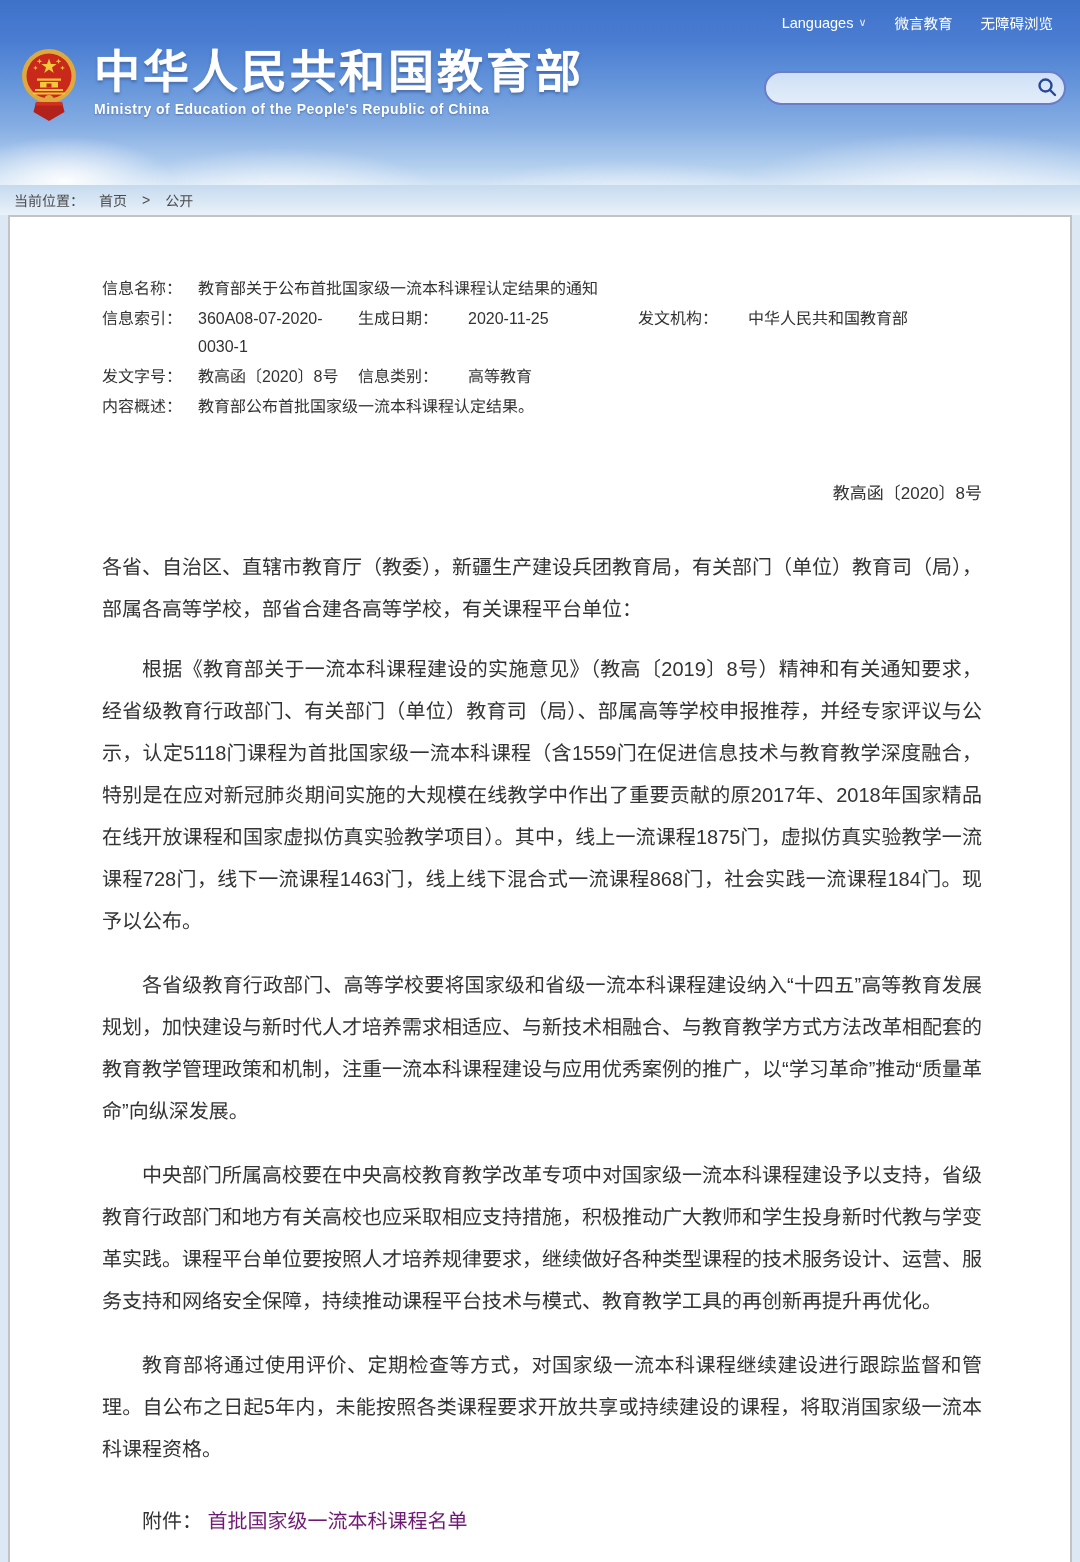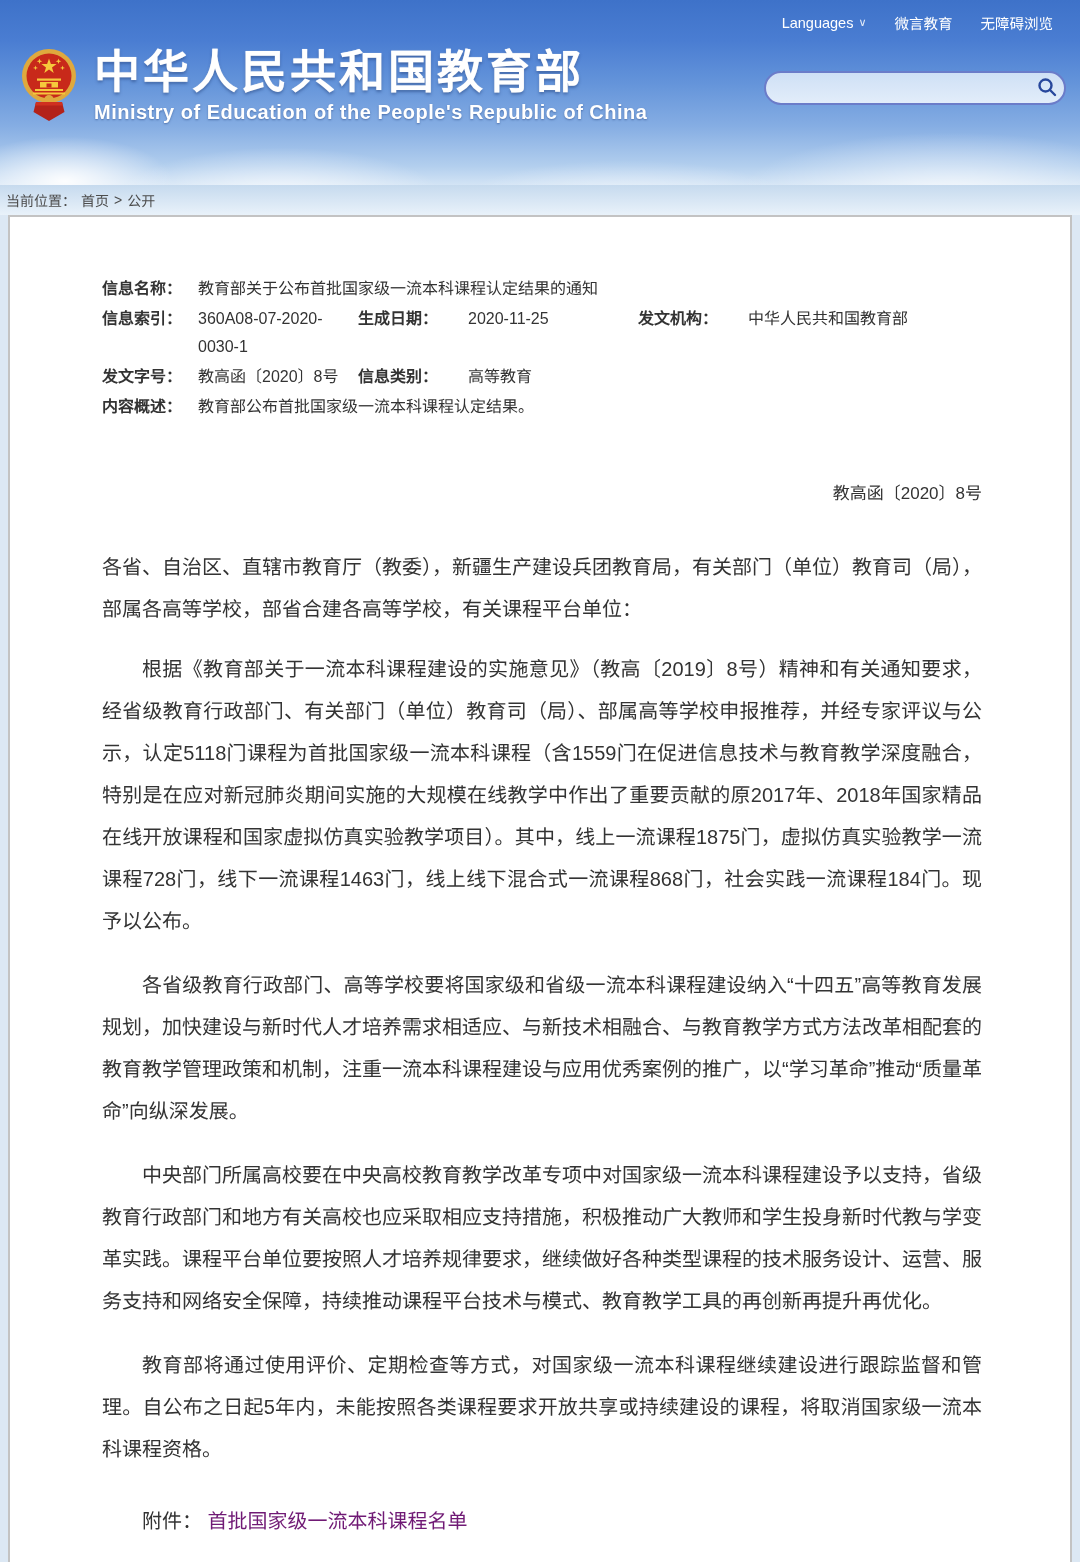--- a/index.html
+++ b/index.html
@@ -36,60 +36,60 @@
   .logo-row {
     position:absolute; left:20px; top:46px;
     display:flex; align-items:flex-start; cursor:pointer;
   }
   .logo-text { margin-left:16px; color:#fff; }
   .site-title {
     font-size:46px; font-weight:bold; letter-spacing:3px; line-height:52px;
     text-shadow:0 2px 3px rgba(30,60,120,.5), 0 0 1px rgba(255,255,255,.8);
   }
   .site-subtitle {
-    font-size:20px; font-weight:bold; letter-spacing:.5px; margin-top:3px;
+    font-size:14px; font-weight:bold; letter-spacing:.5px; margin-top:3px;
     text-shadow:0 1px 2px rgba(30,60,120,.5);
   }
 
   .search-box {
     position:absolute; right:14px; top:71px;
     width:302px; height:34px; border-radius:17px;
     background:linear-gradient(180deg,#cfe0f5,#e2edfa);
     border:2px solid #6b7cc9;
     display:flex; align-items:center;
   }
   .search-input {
     flex:1; height:100%; border:none; outline:none; background:transparent;
     padding:0 14px; font-size:14px; color:#333;
   }
   .search-btn { width:34px; height:30px; border:none; background:transparent; cursor:pointer; display:flex; align-items:center; justify-content:center; }
 
   
   .breadcrumb {
-    height:30px; display:flex; align-items:center; gap:5px;
-    padding-left:6px; font-size:14px; color:#4c4c4c;
+    height:30px; display:flex; align-items:center; gap:15px;
+    padding-left:14px; font-size:14px; color:#4c4c4c;
     background:linear-gradient(180deg,#c6daee,#e9f2fa);
   }
   .breadcrumb a { color:#4c4c4c; text-decoration:none; cursor:pointer;text-align:center; }
 
   
   .panel {
     margin:0 8px; background:#fff;
     border:2px solid #c3c3c3; border-bottom:none;
     min-height:1360px;
     padding:58px 88px 40px 92px;
   }
 
   
   .meta-grid {
     display:grid;
     grid-template-columns:96px 160px 110px 170px 110px 1fr;
     row-gap:2px; font-size:16px; line-height:28px; color:#333;
   }
-  .ml { font-weight:bold; }
+  .ml { font-weight:normal; }
   .mv { padding-right:10px; }
   .gc1 { grid-column:1 / 2; }
   .gspan { grid-column:2 / 7; }
 
   
   .doc-title {
     margin-top:58px; text-align:center;
     font-size:23px; font-weight:bold; line-height:38px; color:#333;
   }
   .doc-number { margin-top:36px; text-align:right; font-size:17px; }

